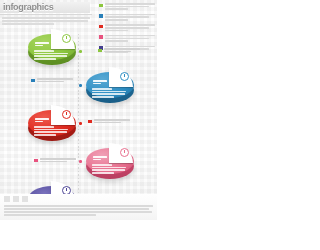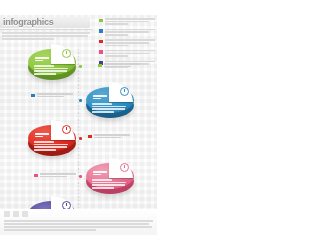--- a/index.html
+++ b/index.html
@@ -2,21 +2,21 @@
 <html><head>
 <meta charset="utf-8">
 <style>
   html,body{margin:0;padding:0;}
   body{
     width:157px;height:250px;overflow:hidden;
     font-family:"Liberation Sans",sans-serif;
     background:#ffffff;
     position:relative;
   }
-  .page{position:absolute;inset:0;width:157px;height:220px;overflow:hidden;background:#404040;margin-top:15px;}
+  .page{position:absolute;inset:0;width:157px;height:220px;overflow:hidden;background:#404040;}
 
   
   .bg-grid{
     position:absolute;inset:0;
     background-image:
       linear-gradient(to right, rgba(0,0,0,0.035) 4px, transparent 4px),
       linear-gradient(to bottom, rgba(0,0,0,0.035) 4px, transparent 4px);
     background-size:7px 7px;
     opacity:.85;
     pointer-events:none;

